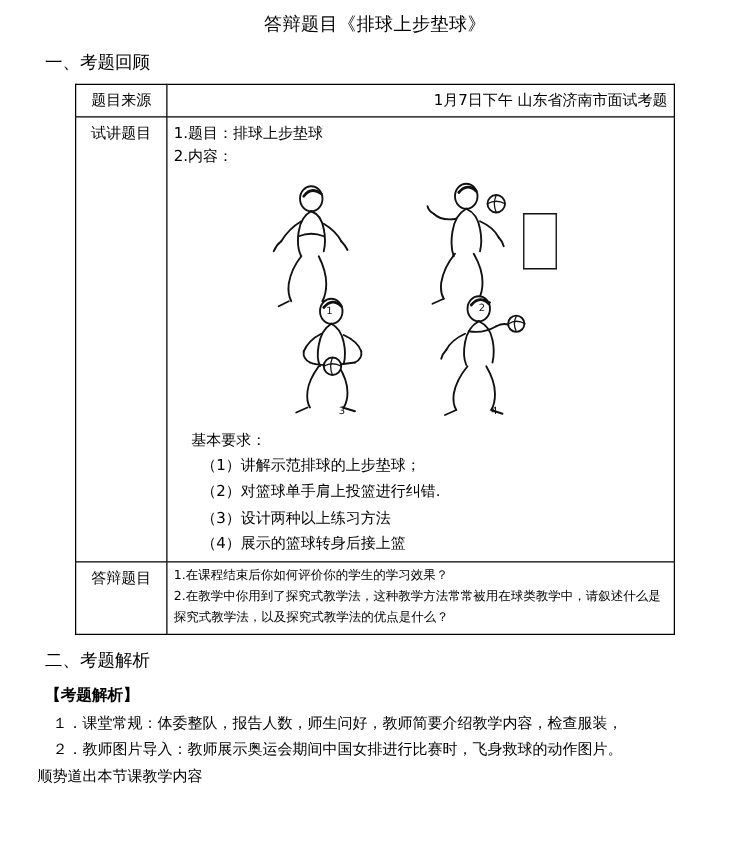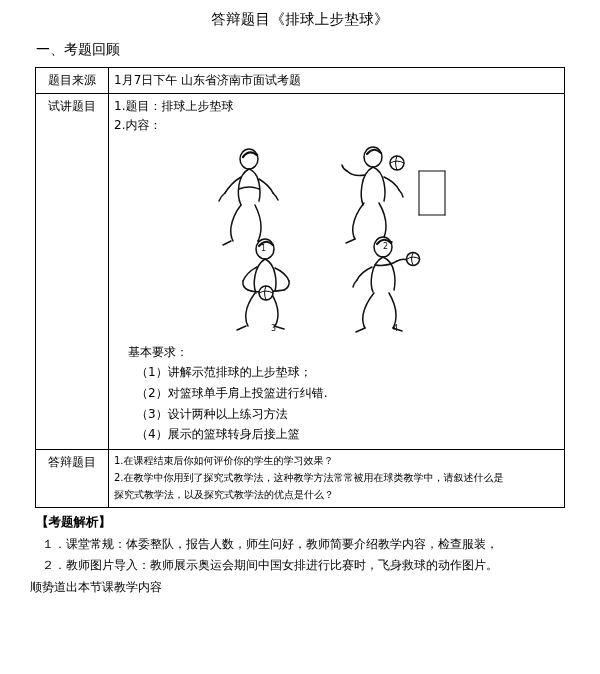--- a/index.html
+++ b/index.html
@@ -28,39 +28,39 @@
     font-weight: normal;
     margin: 10px 0 0 0;
     letter-spacing: 0.3px;
   }
   .section-heading {
     font-size: 14px;
     font-weight: normal;
     margin: 12px 0 8px 18px;
   }
   table.exam-table {
-    width: 530px;
+    width: 480px;
     border-collapse: collapse;
     margin: 0 auto;
     table-layout: fixed;
   }
   table.exam-table td {
     border: 1px solid #000;
     padding: 3px 5px;
     vertical-align: top;
     font-size: 12px;
     line-height: 1.55;
   }
   td.label-col {
     width: 62px;
     text-align: center;
     vertical-align: middle;
   }
   td.src-val {
-    text-align: left;
+    text-align: right;
   }
   .content-lines p {
     margin: 0 0 1px 0;
   }
   .req-title {
     margin: 8px 0 2px 14px;
     font-size: 12px;
   }
   .req-list p {
     margin: 0 0 2px 22px;
@@ -229,20 +229,21 @@
         <div class="qa-lines">
           <p>1.在课程结束后你如何评价你的学生的学习效果？</p>
           <p>2.在教学中你用到了探究式教学法，这种教学方法常常被用在球类教学中，请叙述什么是</p>
           <p>探究式教学法，以及探究式教学法的优点是什么？</p>
         </div>
       </td>
     </tr>
   </tbody>
     </table>
 
+  <div class="section-heading">二、考题解析</div>
 
   <div class="analysis">
     <p class="bold-line">【考题解析】</p>
     <p class="indent2">１．课堂常规：体委整队，报告人数，师生问好，教师简要介绍教学内容，检查服装，</p>
     <p class="indent2">２．教师图片导入：教师展示奥运会期间中国女排进行比赛时，飞身救球的动作图片。</p>
     <p class="indent0">顺势道出本节课教学内容</p>
 
   </div>
 
 </div>

